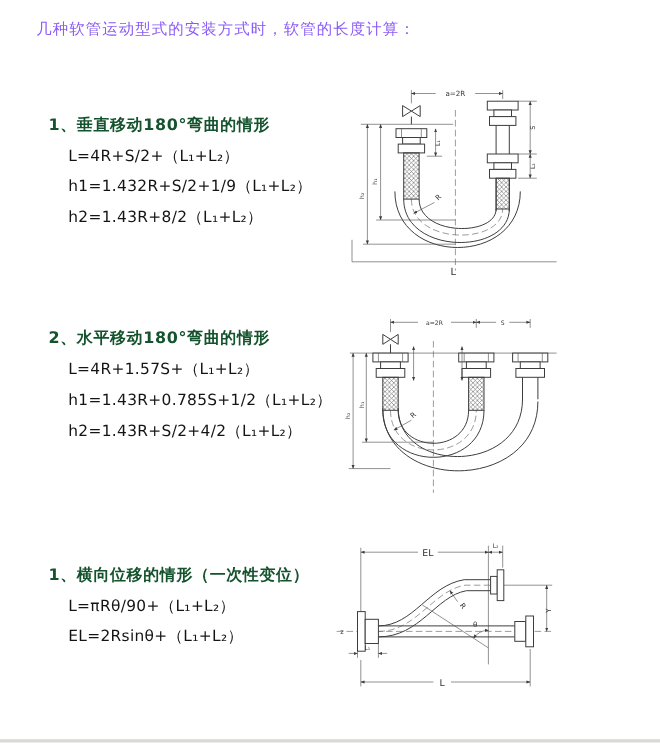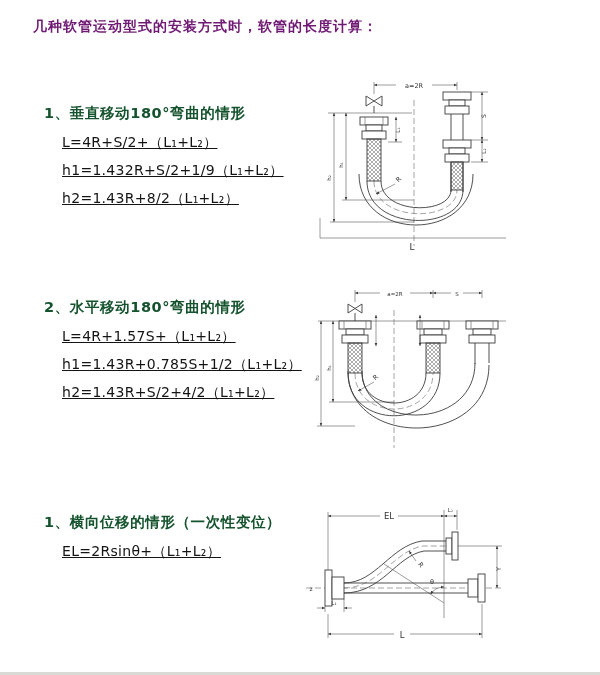--- a/index.html
+++ b/index.html
@@ -2,31 +2,31 @@
 <html><head>
 <meta charset="utf-8">
 <style>
   html,body{margin:0;padding:0;}
   body{
     width:600px;height:675px;position:relative;background:#ffffff;
     font-family:"DejaVu Sans","Liberation Sans",sans-serif;color:#111;
     overflow:hidden;
   }
   .page-title{
-    position:absolute;left:33px;top:18px;font-size:14px;font-weight:700;
-    letter-spacing:1px;color:#701a75;text-align:right;
+    position:absolute;left:33px;top:18px;font-size:14px;font-weight:400;
+    letter-spacing:1px;color:#8b5cf6;text-align:right;
   }
   .calc{position:absolute;left:44px;}
   .calc h2{
     font-size:14.5px;font-weight:600;color:#14532d;margin:0 0 11px 0;
     letter-spacing:0.6px;
   }
   .calc .formula{
     font-size:14px;color:#141414;margin:0 0 11px 18px;letter-spacing:0.3px;
-    line-height:17px;white-space:nowrap;text-decoration:underline;
+    line-height:17px;white-space:nowrap;
   }
   .diagram{position:absolute;}
   .diagram svg{display:block;width:100%;height:100%;}
   svg text{font-family:"DejaVu Sans","Liberation Sans",sans-serif;fill:#333;}
   .ln{stroke:#3c3c3c;stroke-width:0.9;fill:none;}
   .dim{stroke:#4a4a4a;stroke-width:0.55;fill:none;}
   .cl{stroke:#5a5a5a;stroke-width:0.55;fill:none;stroke-dasharray:6 3;}
   .fl{fill:#ffffff;stroke:#3c3c3c;stroke-width:0.9;}
   .hose{stroke:#3c3c3c;stroke-width:0.9;}
   .footer-line{position:absolute;left:0;bottom:0;width:600px;height:3px;background:#d9d9d6;}
@@ -45,20 +45,21 @@
 
 <section class="calc" style="top:298px">
   <h2>2、水平移动180°弯曲的情形</h2>
   <p class="formula">L=4R+1.57S+（L₁+L₂）</p>
   <p class="formula">h1=1.43R+0.785S+1/2（L₁+L₂）</p>
   <p class="formula">h2=1.43R+S/2+4/2（L₁+L₂）</p>
 </section>
 
 <section class="calc" style="top:513px">
   <h2>1、横向位移的情形（一次性变位）</h2>
+  <p class="formula">L=πRθ/90+（L₁+L₂）</p>
   <p class="formula">EL=2Rsinθ+（L₁+L₂）</p>
 </section>
 
 <div class="diagram" style="left:312px;top:70px;width:280px;height:190px">
 <svg viewBox="0 0 280 190">
   <defs>
     <marker id="arr" viewBox="0 0 10 10" refX="9.5" refY="5" markerWidth="6.5" markerHeight="6.5" orient="auto-start-reverse">
       <path d="M0,1 L10,5 L0,9 Z" fill="#3c3c3c"></path>
     </marker>
     <pattern id="hatch" patternUnits="userSpaceOnUse" width="4" height="4">
@@ -185,21 +186,21 @@
   <text x="8.5" y="98" font-size="5.5" text-anchor="middle" transform="rotate(-90 8.5 98)">h₂</text>
   <path class="dim" d="M23,41 L23,122" marker-start="url(#arr)" marker-end="url(#arr)"></path>
   <text x="20.5" y="88" font-size="5.5" text-anchor="middle" transform="rotate(-90 20.5 88)">h₁</text>
   <path class="dim" d="M19,122 L84,122 M7,146 L45,146"></path>
 
   <path class="dim" d="M64,102 L48,111" marker-end="url(#arr)"></path>
   <text x="67" y="99" font-size="6.5" text-anchor="middle" transform="rotate(-40 67 99)">R</text>
 </svg>
 </div>
 
-<div class="diagram" style="left:298px;top:500px;width:300px;height:152px">
+<div class="diagram" style="left:298px;top:486px;width:300px;height:152px">
 <svg viewBox="0 0 300 152">
 
   <path class="dim" d="M30,12 L30,70 M146,10 L146,118"></path>
   <path class="dim" d="M30,16 L82,16" marker-start="url(#arr)"></path>
   <path class="dim" d="M100,16 L146,16" marker-end="url(#arr)"></path>
   <text x="91" y="19" font-size="8.5" text-anchor="middle">EL</text>
 
   <path class="dim" d="M146,16 L159,16" marker-start="url(#arr)" marker-end="url(#arr)"></path>
   <path class="dim" d="M159,10 L159,30"></path>
   <text x="152.5" y="12" font-size="5.5" text-anchor="middle">L₂</text>

